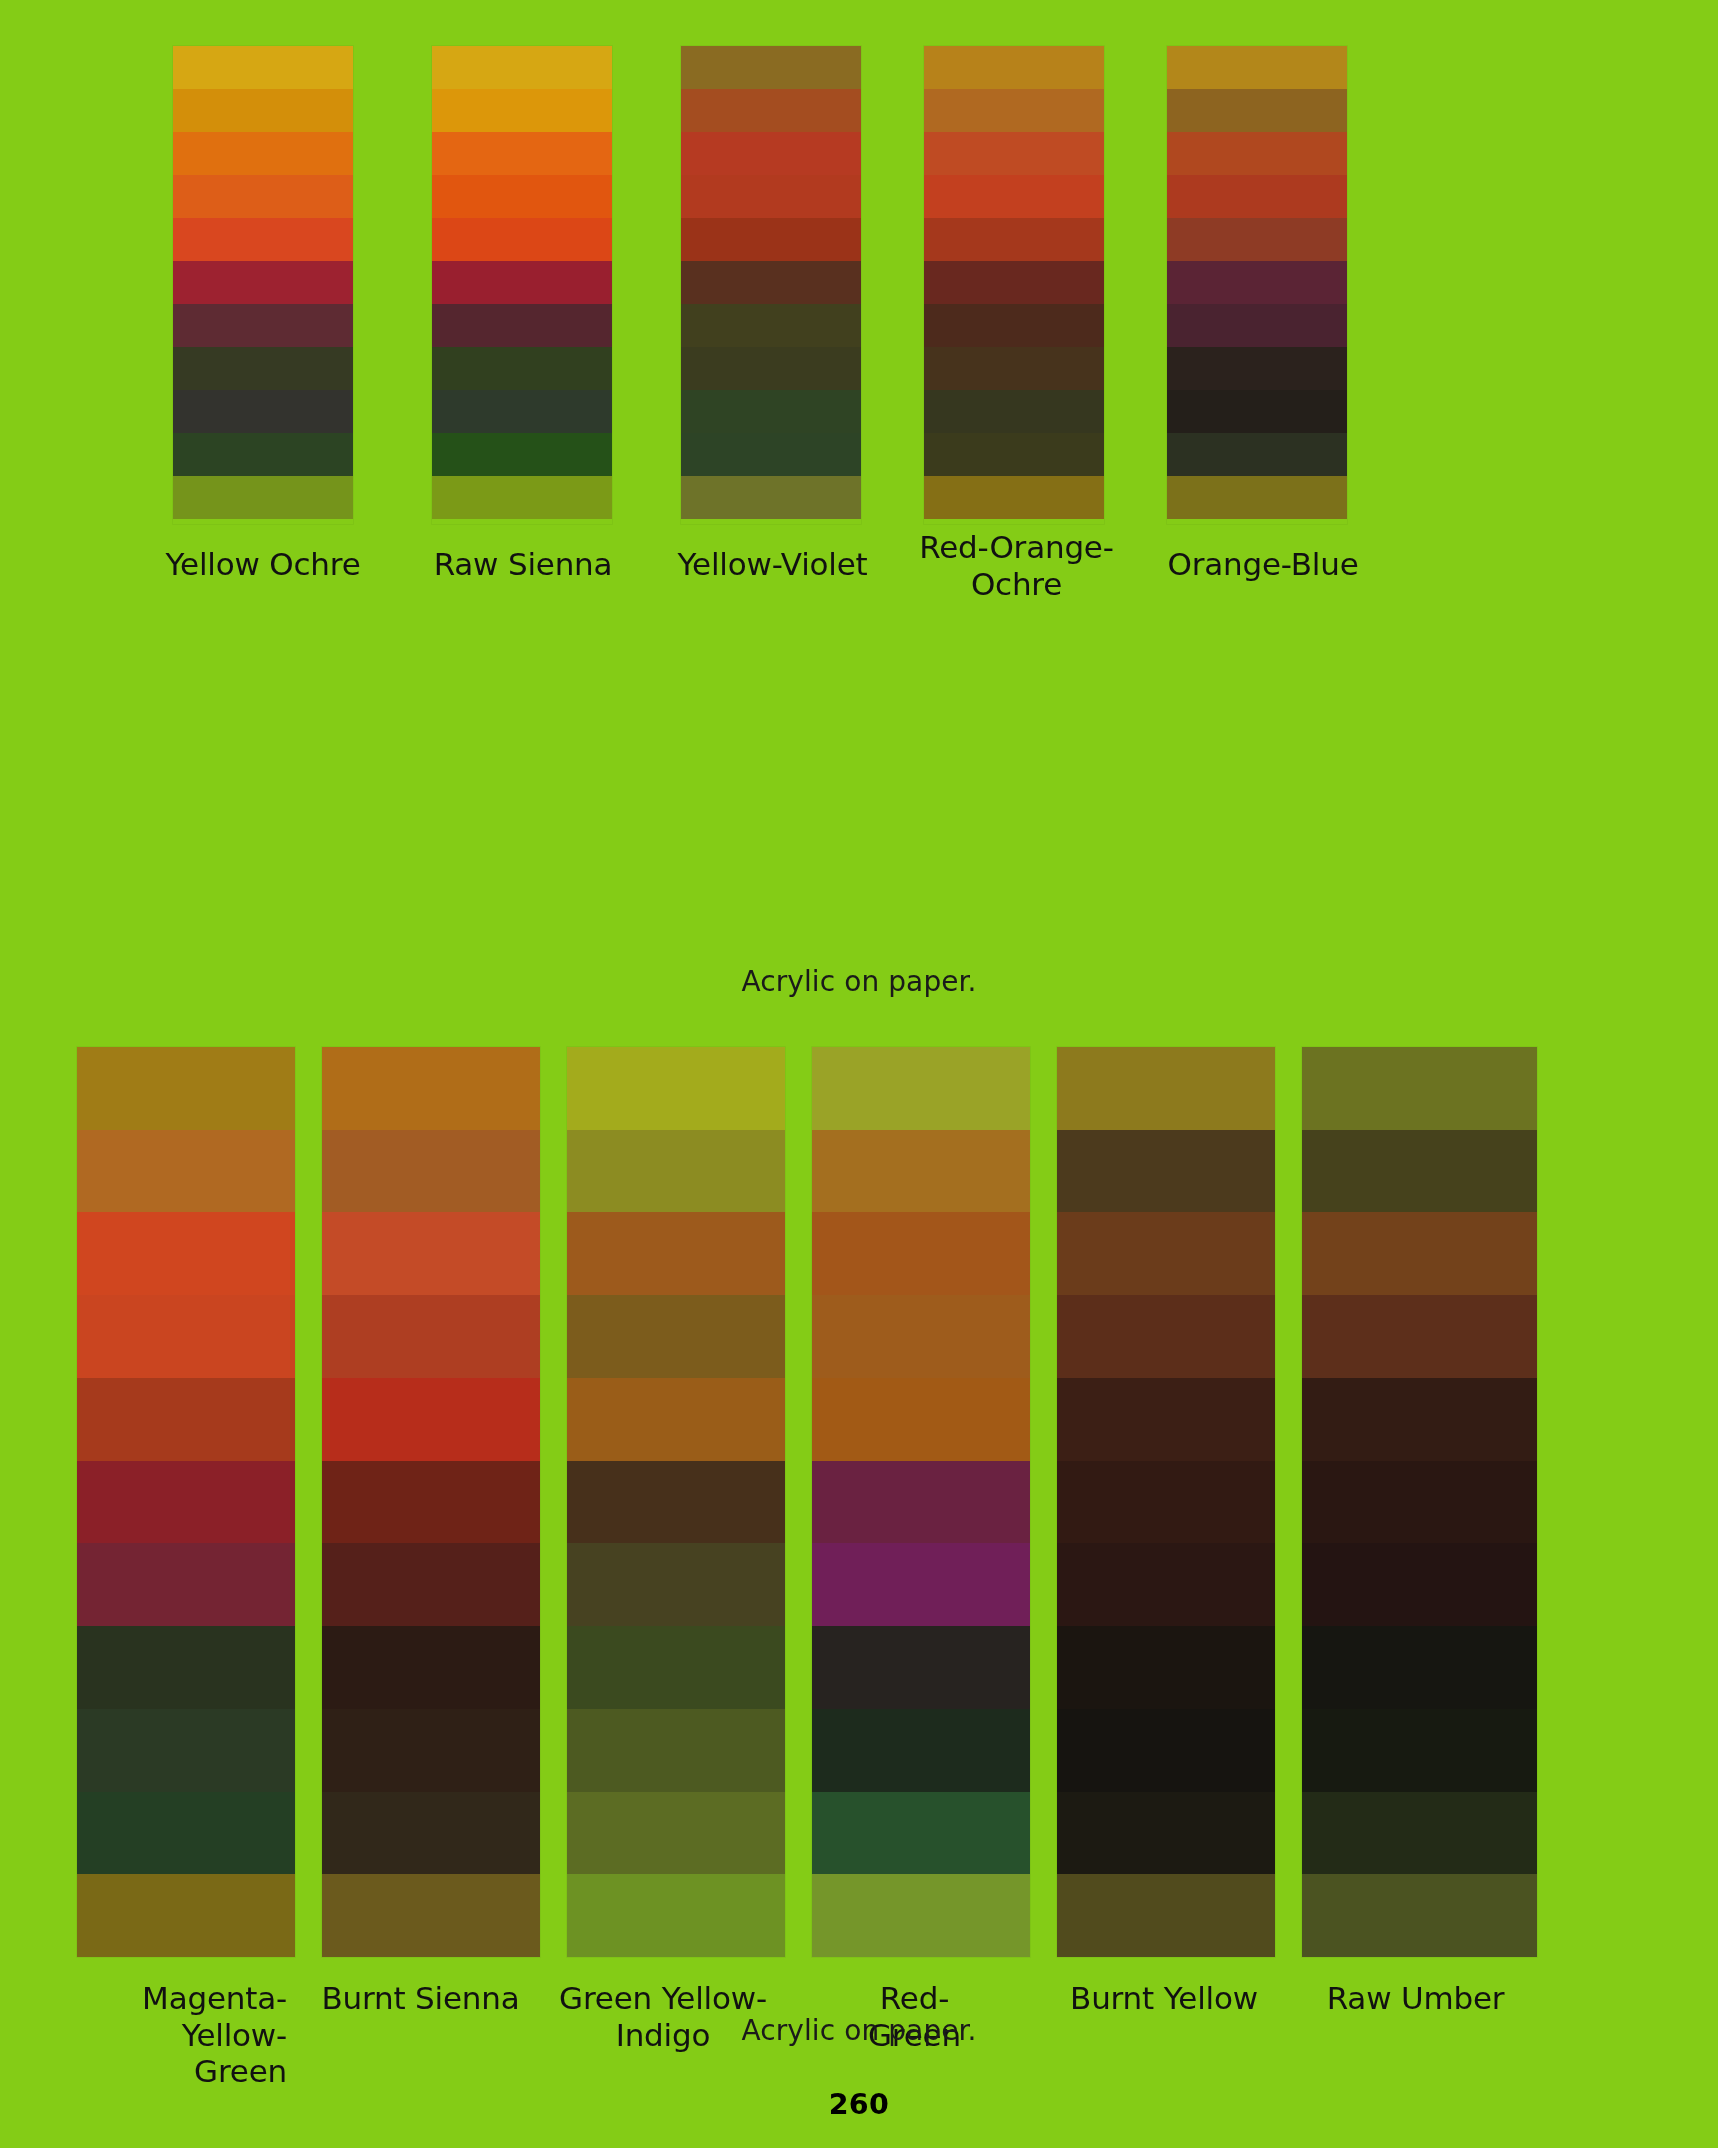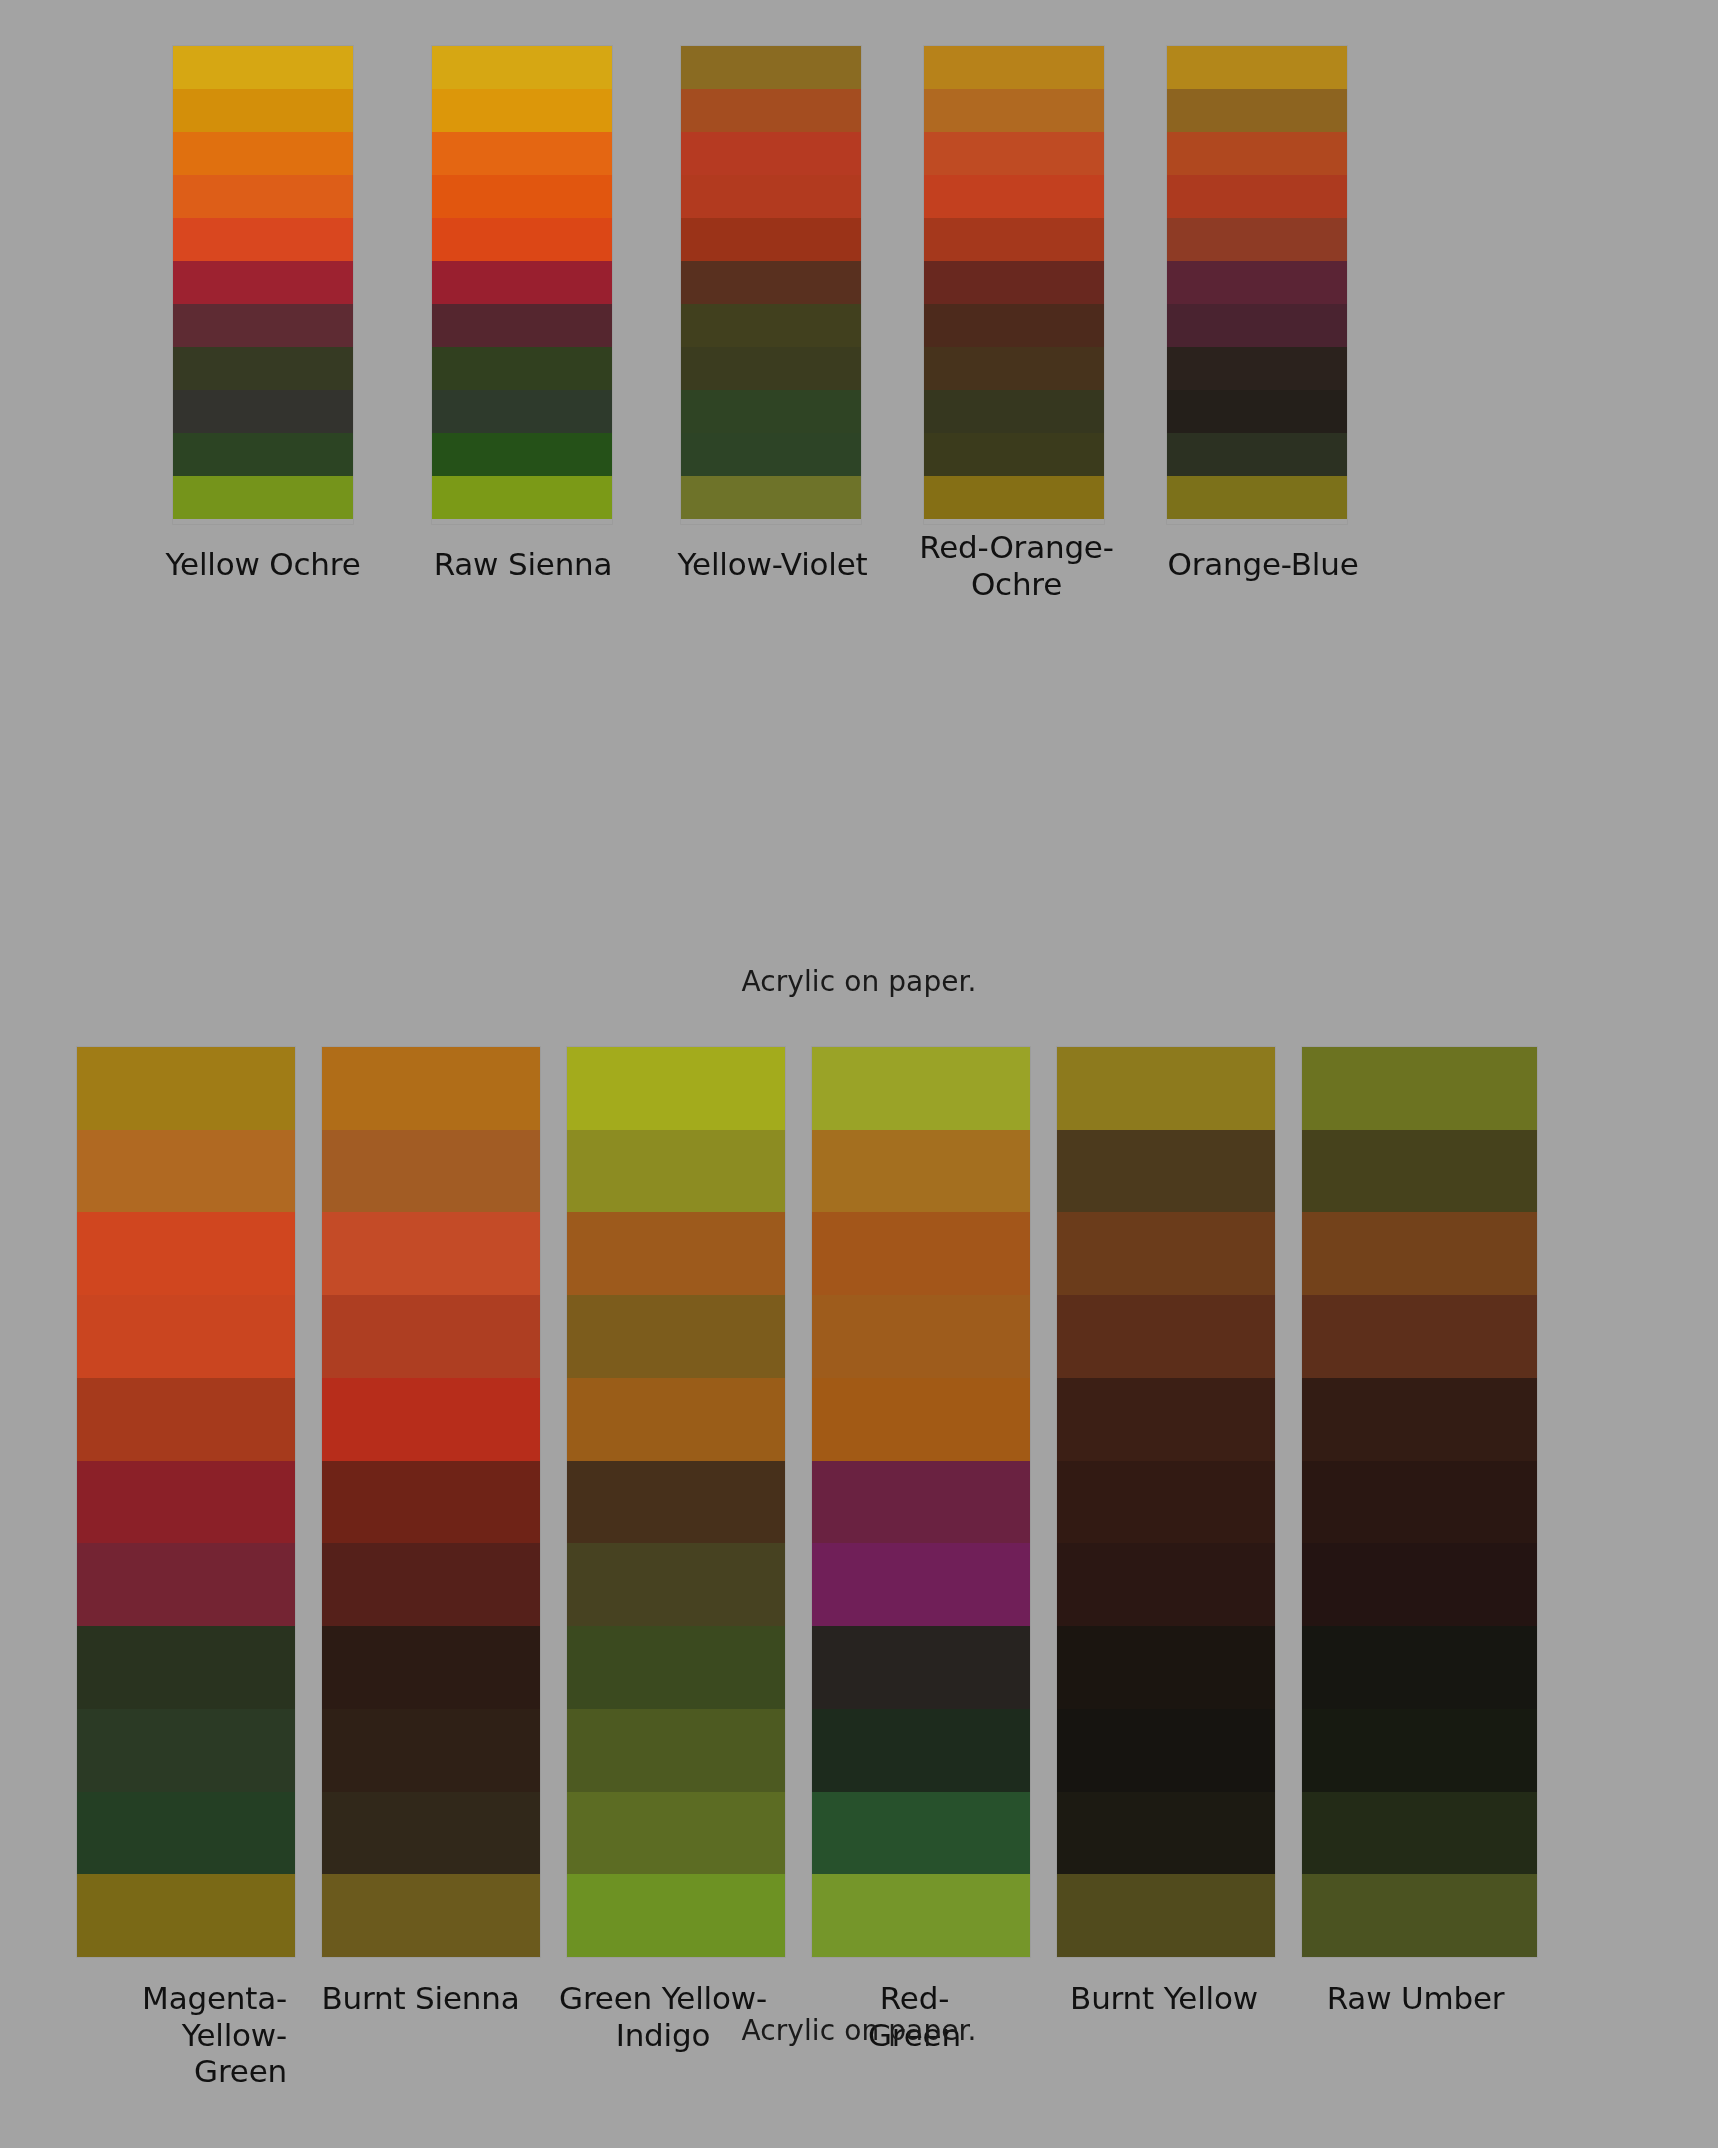--- a/index.html
+++ b/index.html
@@ -13,21 +13,21 @@
     font-family: "DejaVu Sans", "Liberation Sans", sans-serif;
     color: #141414;
     position: relative;
     overflow: hidden;
   }
 
   .page {
     position: relative;
     width: 1718px;
     height: 2148px;
-    background: #a3a3a3;
+    background: #84cc16;
   }
 
   
   .plate { position: absolute; }
 
   .swatch-row {
     display: flex;
     align-items: flex-start;
   }
 
@@ -235,15 +235,16 @@
         <div class="band" style="background: rgb(36, 20, 18); height: 83px;"></div>
         <div class="band" style="background: rgb(22, 22, 17); height: 83px;"></div>
         <div class="band" style="background: rgb(23, 26, 17); height: 83px;"></div>
         <div class="band" style="background: rgb(35, 43, 23); height: 83px;"></div>
         <div class="band" style="background: rgb(75, 83, 33); height: 83px;"></div>
       </div>
       <div class="swatch-label" style="position: absolute; left: 1217px; top: 933px; width: 243px; white-space: pre-line;">Raw Umber</div>
     </div>
   <div class="caption" style="left:0; right:0; top:2014px; text-align:center;">Acrylic on paper.</div>
 
+  <div class="page-number" style="top:2088px;">260</div>
 
 </div>
 
 
 </body></html>

